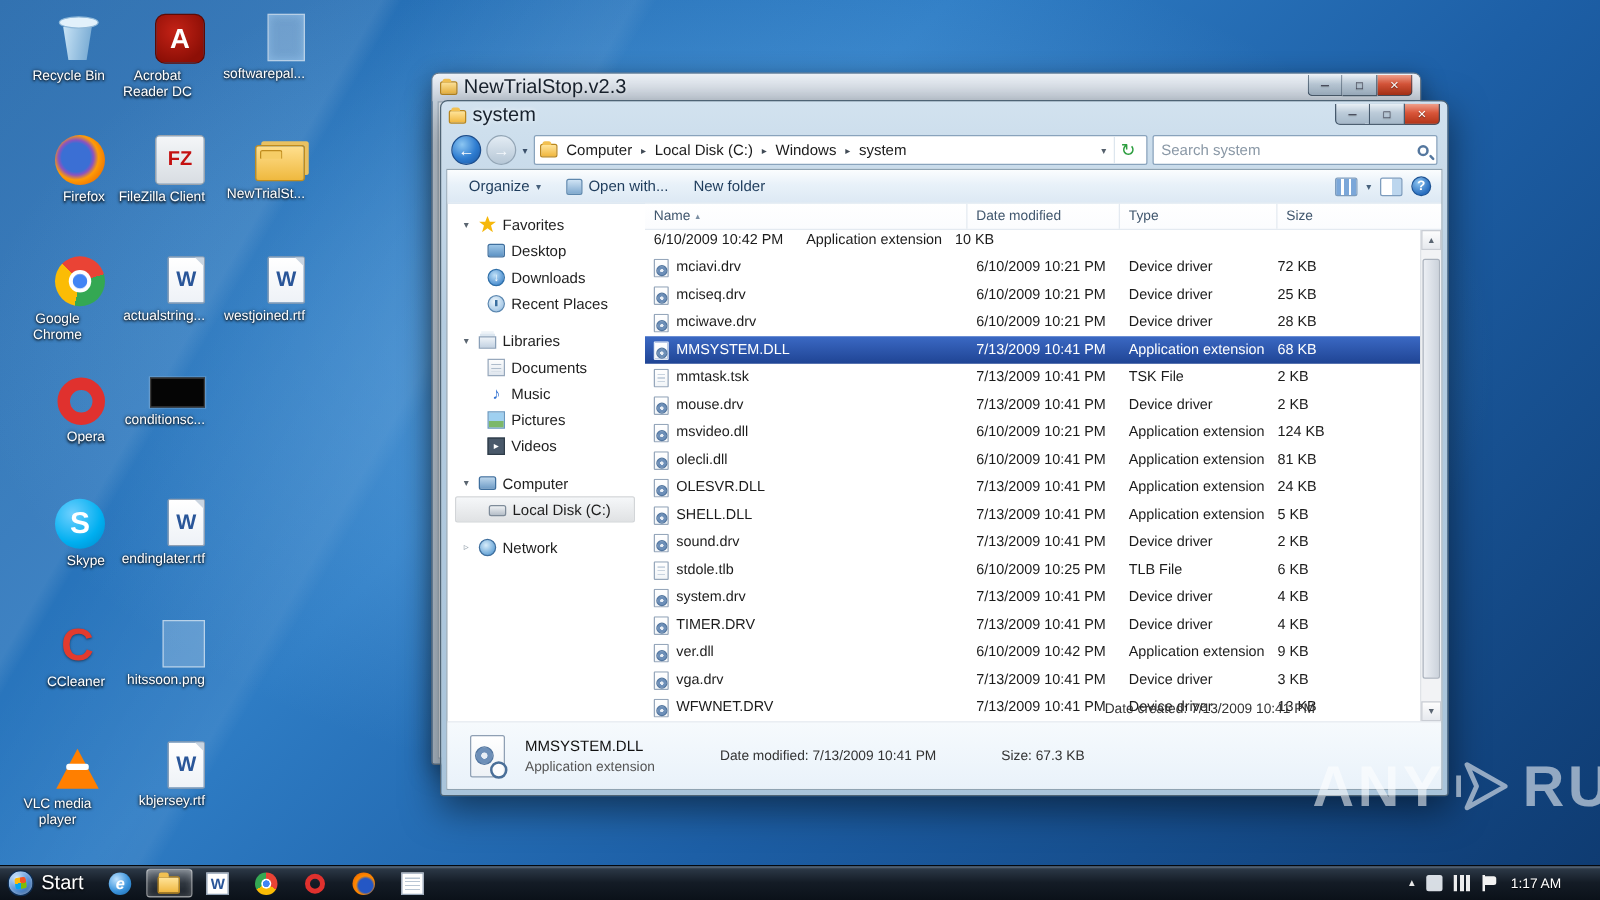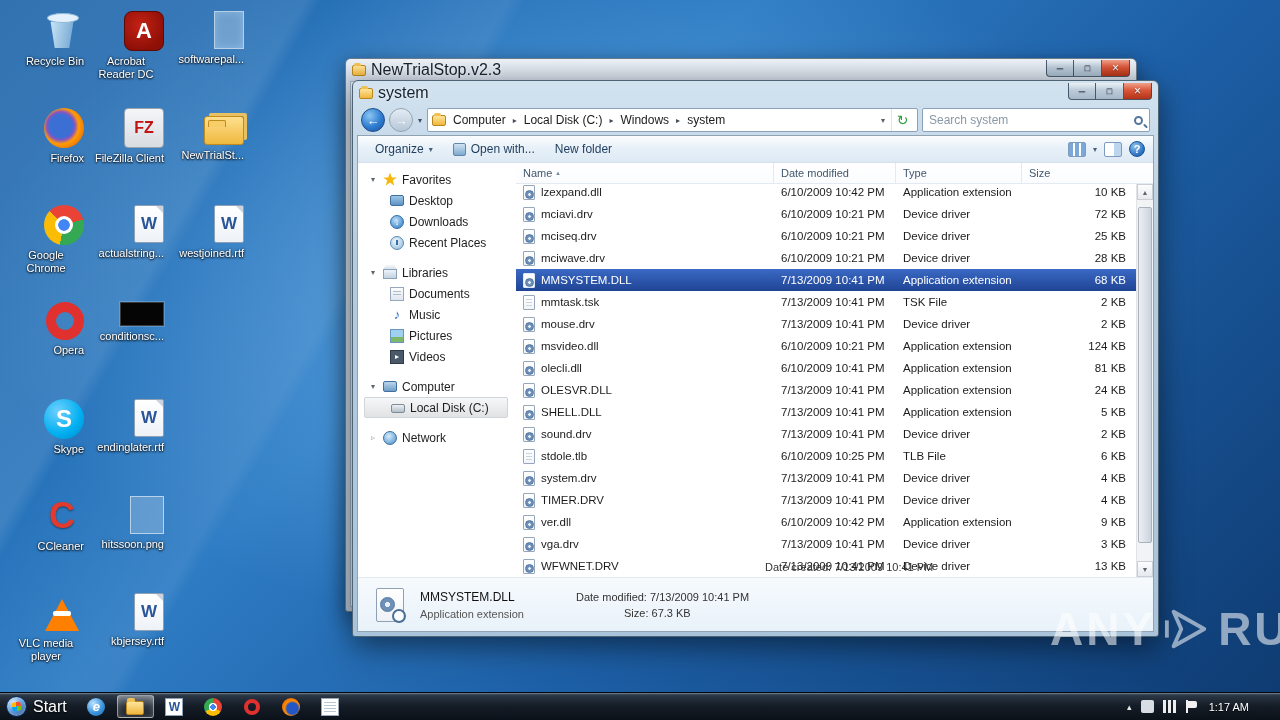--- a/index.html
+++ b/index.html
@@ -167,21 +167,21 @@
   .fh { padding:0 7px; height:100%; display:flex; align-items:center; gap:4px; border-right:1px solid #e4eaf1; }
   .fh-name { width:258px; } .fh-date { width:122px; } .fh-type { width:126px; } .fh-size { flex:1; border-right:none; }
   .sort-arrow { font-size:7px; color:#7a8ea2; }
   .fl-body { flex:1; display:flex; min-height:0; }
   .file-list { flex:1; overflow:hidden; margin-top:-3px; }
   .frow { display:flex; height:22px; align-items:center; font-size:11.5px; color:#1c1c1c; }
   .fc { white-space:nowrap; overflow:hidden; }
   .fc-name { width:258px; display:flex; align-items:center; gap:6px; padding-left:7px; }
   .fc-date { width:122px; padding-left:7px; }
   .fc-type { width:126px; padding-left:7px; }
-  .fc-size { flex:1; text-align:right; padding-right:10px; }
+  .fc-size { flex:1; text-align:left; padding-right:10px; }
   .frow.fsel { background:linear-gradient(#3b69c4,#1f4494); color:#fff; }
   .fi { width:12px; height:15px; background:linear-gradient(#fff,#f2f5f8); border:1px solid #96a7bb; border-radius:1px;
     position:relative; flex:0 0 auto; }
   .fi-dll::after { content:""; position:absolute; left:1px; top:4px; width:7px; height:7px; border-radius:50%;
     background:radial-gradient(circle, #e8eef5 0 25%, #6d8fb8 30% 100%); border:1px solid #51759f; }
   .fi-file::after { content:""; position:absolute; left:2px; right:2px; top:3px; height:8px;
     background:repeating-linear-gradient(#c9d4e0 0 1px, transparent 1px 3px); }
   .fsel .fi { border-color:#dfe8f5; }
 
   .vscroll { width:17px; flex:0 0 auto; background:#f2f3f5; border-left:1px solid #e0e3e7; display:flex; flex-direction:column; }
@@ -195,21 +195,21 @@
     display:flex; align-items:center; padding:0 18px; gap:16px; font-size:11px; color:#333; }
   .det-icon { width:28px; height:34px; background:linear-gradient(#fff,#eef2f6); border:1px solid #8fa0b4;
     border-radius:2px; position:relative; flex:0 0 auto; }
   .det-icon::after { content:""; position:absolute; left:3px; top:8px; width:13px; height:13px; border-radius:50%;
     background:radial-gradient(circle, #e8eef5 0 25%, #6d8fb8 30% 100%); border:1px solid #51759f; }
   .det-icon::before { content:""; position:absolute; right:-3px; bottom:-2px; width:10px; height:10px; border-radius:50%;
     border:2px solid #4a6f98; background:rgba(255,255,255,.7); }
   .det-main { display:flex; flex-direction:column; gap:4px; min-width:140px; }
   .det-name { font-size:12px; color:#111; }
   .det-type { font-size:11px; color:#555; }
-  .det-col { display:flex; flex-direction:column; gap:4px; }
+  .det-col { display:flex; flex-direction:row; gap:4px; }
   .det-created { align-self:flex-start; margin-top:-17px;text-align:center; }
 
   
   #watermark { position:absolute; left:1050px; top:602px; z-index:40; display:flex; align-items:center; gap:8px;
     color:rgba(255,255,255,.55); font-size:46px; font-weight:bold; letter-spacing:3px; pointer-events:none; }
   #watermark svg { display:block; }
 
   
   #taskbar { position:absolute; left:0; bottom:0; width:1280px; height:28px; z-index:50; display:flex; align-items:stretch;
     background:linear-gradient(#4b5c6e 0%, #2a3644 10%, #141c26 48%, #0b1119 100%);
@@ -472,24 +472,20 @@
             <span class="fh fh-type">
               <span>Type</span>
             </span>
             <span class="fh fh-size">
               <span>Size</span>
             </span>
           </div>
           <div class="fl-body">
             <div class="file-list">
                 <div class="frow">
-                  <span class="fc fc-name">
-                    <span class="fi fi-dll"></span>
-                    <span>lzexpand.dll</span>
-                  </span>
                   <span class="fc fc-date">6/10/2009 10:42 PM</span>
                   <span class="fc fc-type">Application extension</span>
                   <span class="fc fc-size">10 KB</span>
                 </div>
                 <div class="frow">
                   <span class="fc fc-name">
                     <span class="fi fi-dll"></span>
                     <span>mciavi.drv</span>
                   </span>
                   <span class="fc fc-date">6/10/2009 10:21 PM</span>

